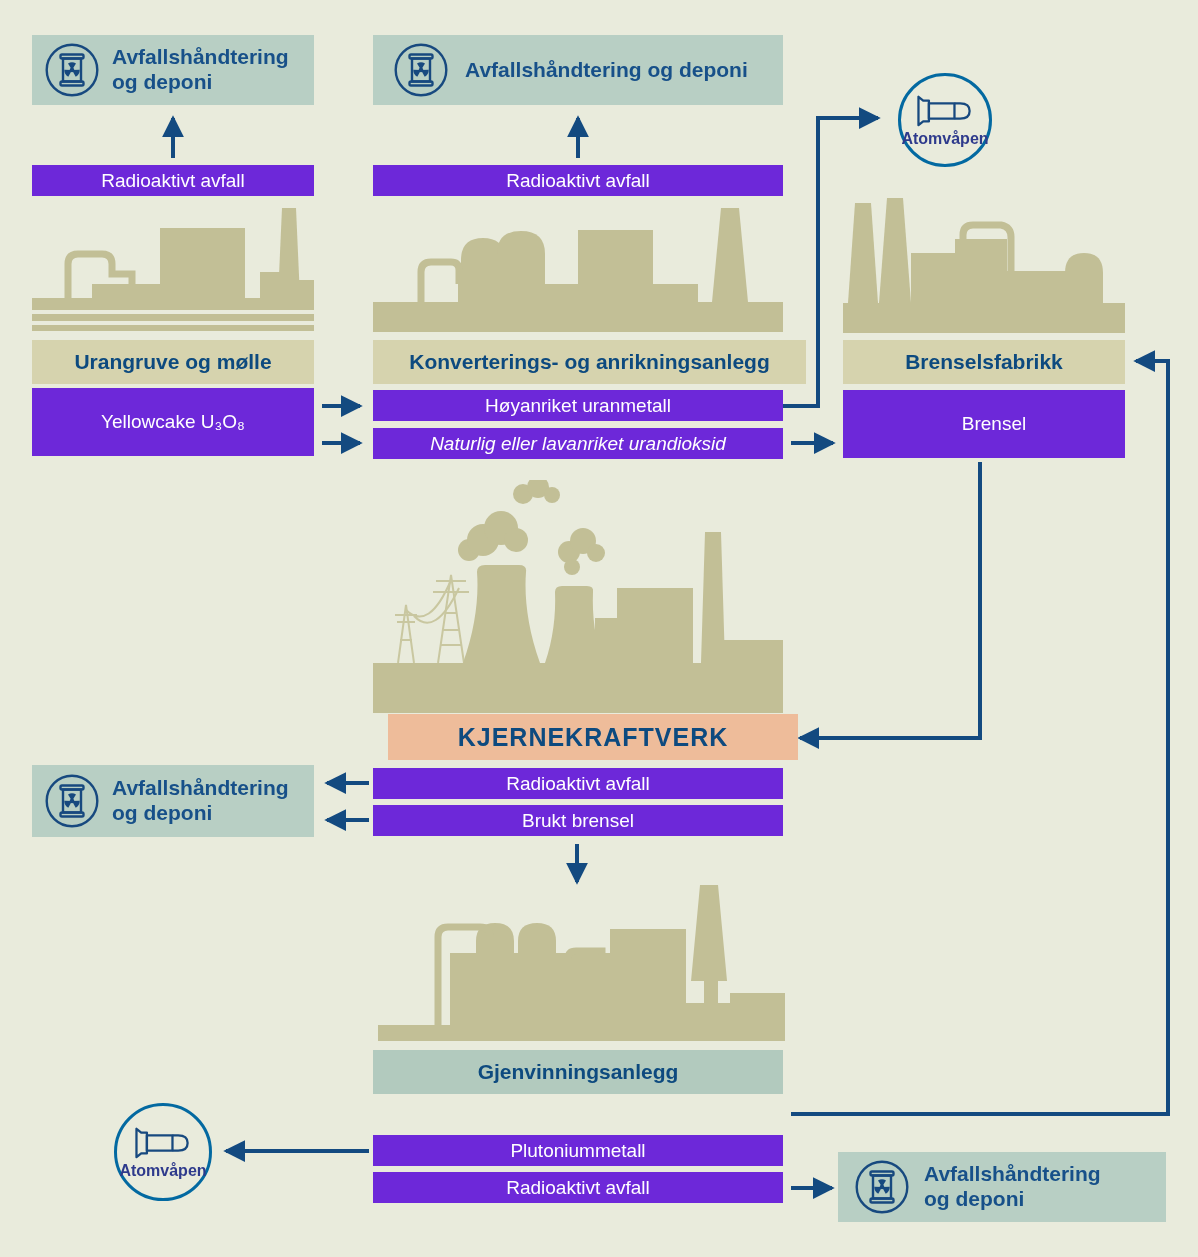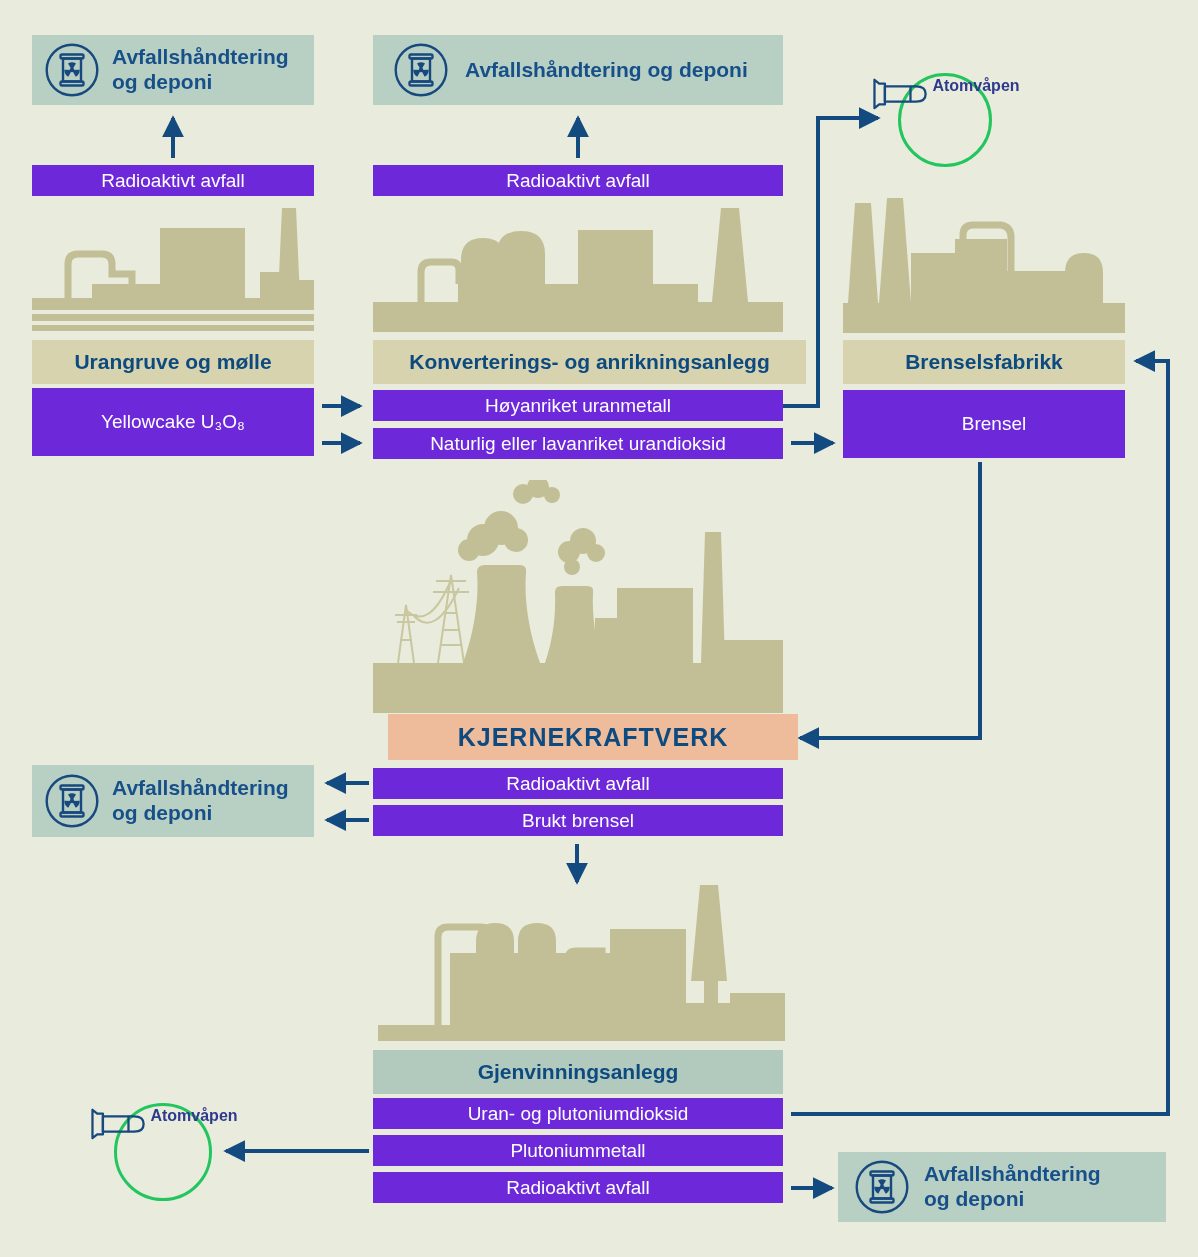--- a/index.html
+++ b/index.html
@@ -9,22 +9,22 @@
   .navybox{background:#6d28d9;color:#ffffff;display:flex;align-items:center;justify-content:center;
            font-size:19px;text-align:center;z-index:6;}
   .labelbar{display:flex;align-items:center;justify-content:center;font-weight:700;font-size:21px;
             color:#0d4a7f;text-align:center;z-index:6;}
   .khaki{background:#d6d3ae;}
   .sagebar{background:#b2cabe;}
   .salmon{background:#eebc9a;}
   .wastebox{background:#b8cfc4;display:flex;align-items:center;color:#175089;font-weight:700;
             font-size:21px;line-height:1.18;z-index:6;}
   .pre{white-space:pre-line;}
-  .circlenode{border:3px solid #22c55e;border-radius:50%;display:flex;flex-direction:row;
-              align-items:flex-start;justify-content:center;z-index:6;}
+  .circlenode{border:3px solid #0369a1;border-radius:50%;display:flex;flex-direction:column;
+              align-items:center;justify-content:center;z-index:6;}
   .circlenode .lbl{color:#2e3a8c;font-weight:700;font-size:16px;margin-top:1px;}
   .kjtitle{font-weight:700;font-size:25px;letter-spacing:1px;margin-left:15px;}
   .icnwrap{flex:0 0 auto;display:flex;align-items:center;justify-content:center;}
   svg{display:block;}
   #arrows{position:absolute;left:0;top:0;z-index:5;pointer-events:none;}
   .factory{z-index:2;}
 </style>
 </head>
 <body>
 
@@ -158,21 +158,21 @@
   </div>
 
   <div class="abs labelbar khaki" style="left:373px;top:340px;width:433px;height:44px;">
     <span>Konverterings- og anrikningsanlegg</span>
   </div>
 
   <div class="abs navybox" style="left:373px;top:390px;width:410px;height:31px;">
     <span>Høyanriket uranmetall</span>
   </div>
 
-  <div class="abs navybox" style="left:373px;top:428px;width:410px;height:31px;">
+  <div class="abs navybox" style="left:373px;top:428px;width:410px;height:31px;font-style:italic;">
     <span>Naturlig eller lavanriket urandioksid</span>
   </div>
 
   <div class="abs circlenode" style="left:898px;top:73px;width:94px;height:94px;">
     <span>
       <svg width="62" height="36" viewBox="0 0 64 38">
         <g stroke="#17497f" stroke-width="2.4" fill="none" stroke-linejoin="round">
           <path d="M15,8 H9 L4,4 V34 L9,30 H15 Z"></path>
           <rect x="15" y="11" width="27" height="16"></rect>
           <path d="M42,11 H48 Q58,11 58,19 Q58,27 48,27 H42"></path>
@@ -294,23 +294,20 @@
         <path d="M60,140 V52 Q60,42 70,42 H102 Q112,42 112,52 V64"></path>
         <path d="M190,88 V74 Q190,66 198,66 H224 V88"></path>
       </g>
     </svg>
   </div>
 
   <div class="abs labelbar sagebar" style="left:373px;top:1050px;width:410px;height:44px;">
     <span>Gjenvinningsanlegg</span>
   </div>
 
-  <div class="abs navybox" style="left:373px;top:1098px;width:410px;height:31px;">
-    <span>Uran- og plutoniumdioksid</span>
-  </div>
 
   <div class="abs navybox" style="left:373px;top:1135px;width:410px;height:31px;">
     <span>Plutoniummetall</span>
   </div>
 
   <div class="abs navybox" style="left:373px;top:1172px;width:410px;height:31px;">
     <span>Radioaktivt avfall</span>
   </div>
 
   <div class="abs circlenode" style="left:114px;top:1103px;width:98px;height:98px;">

